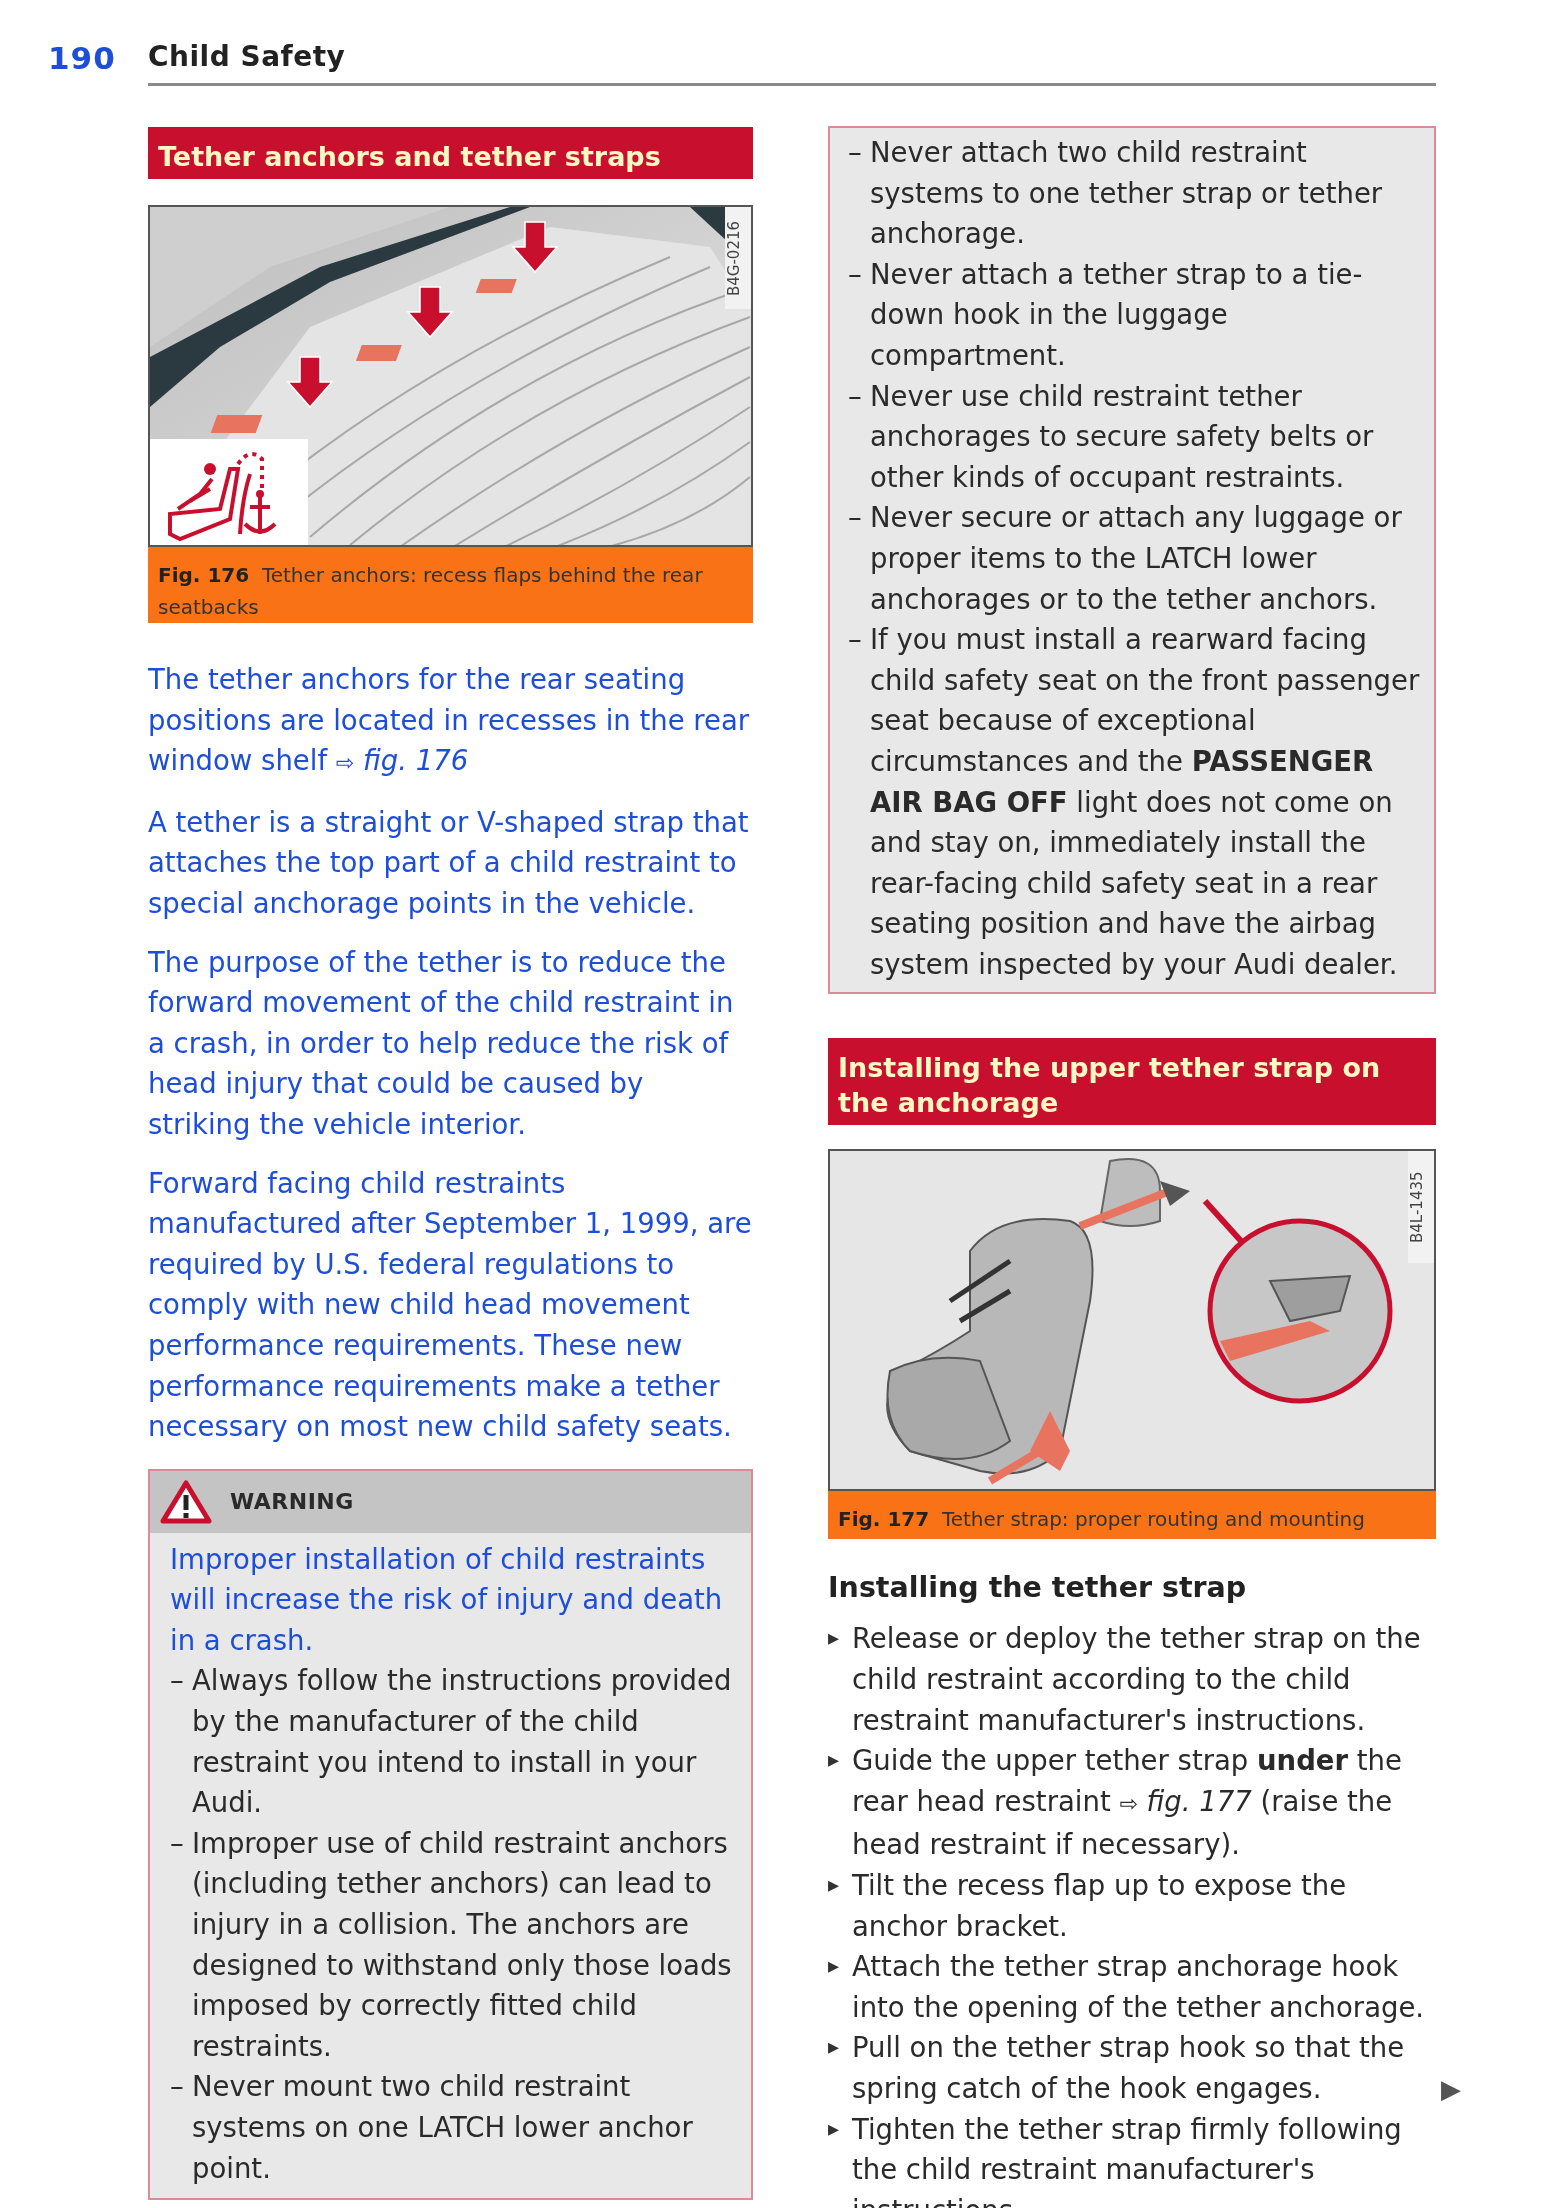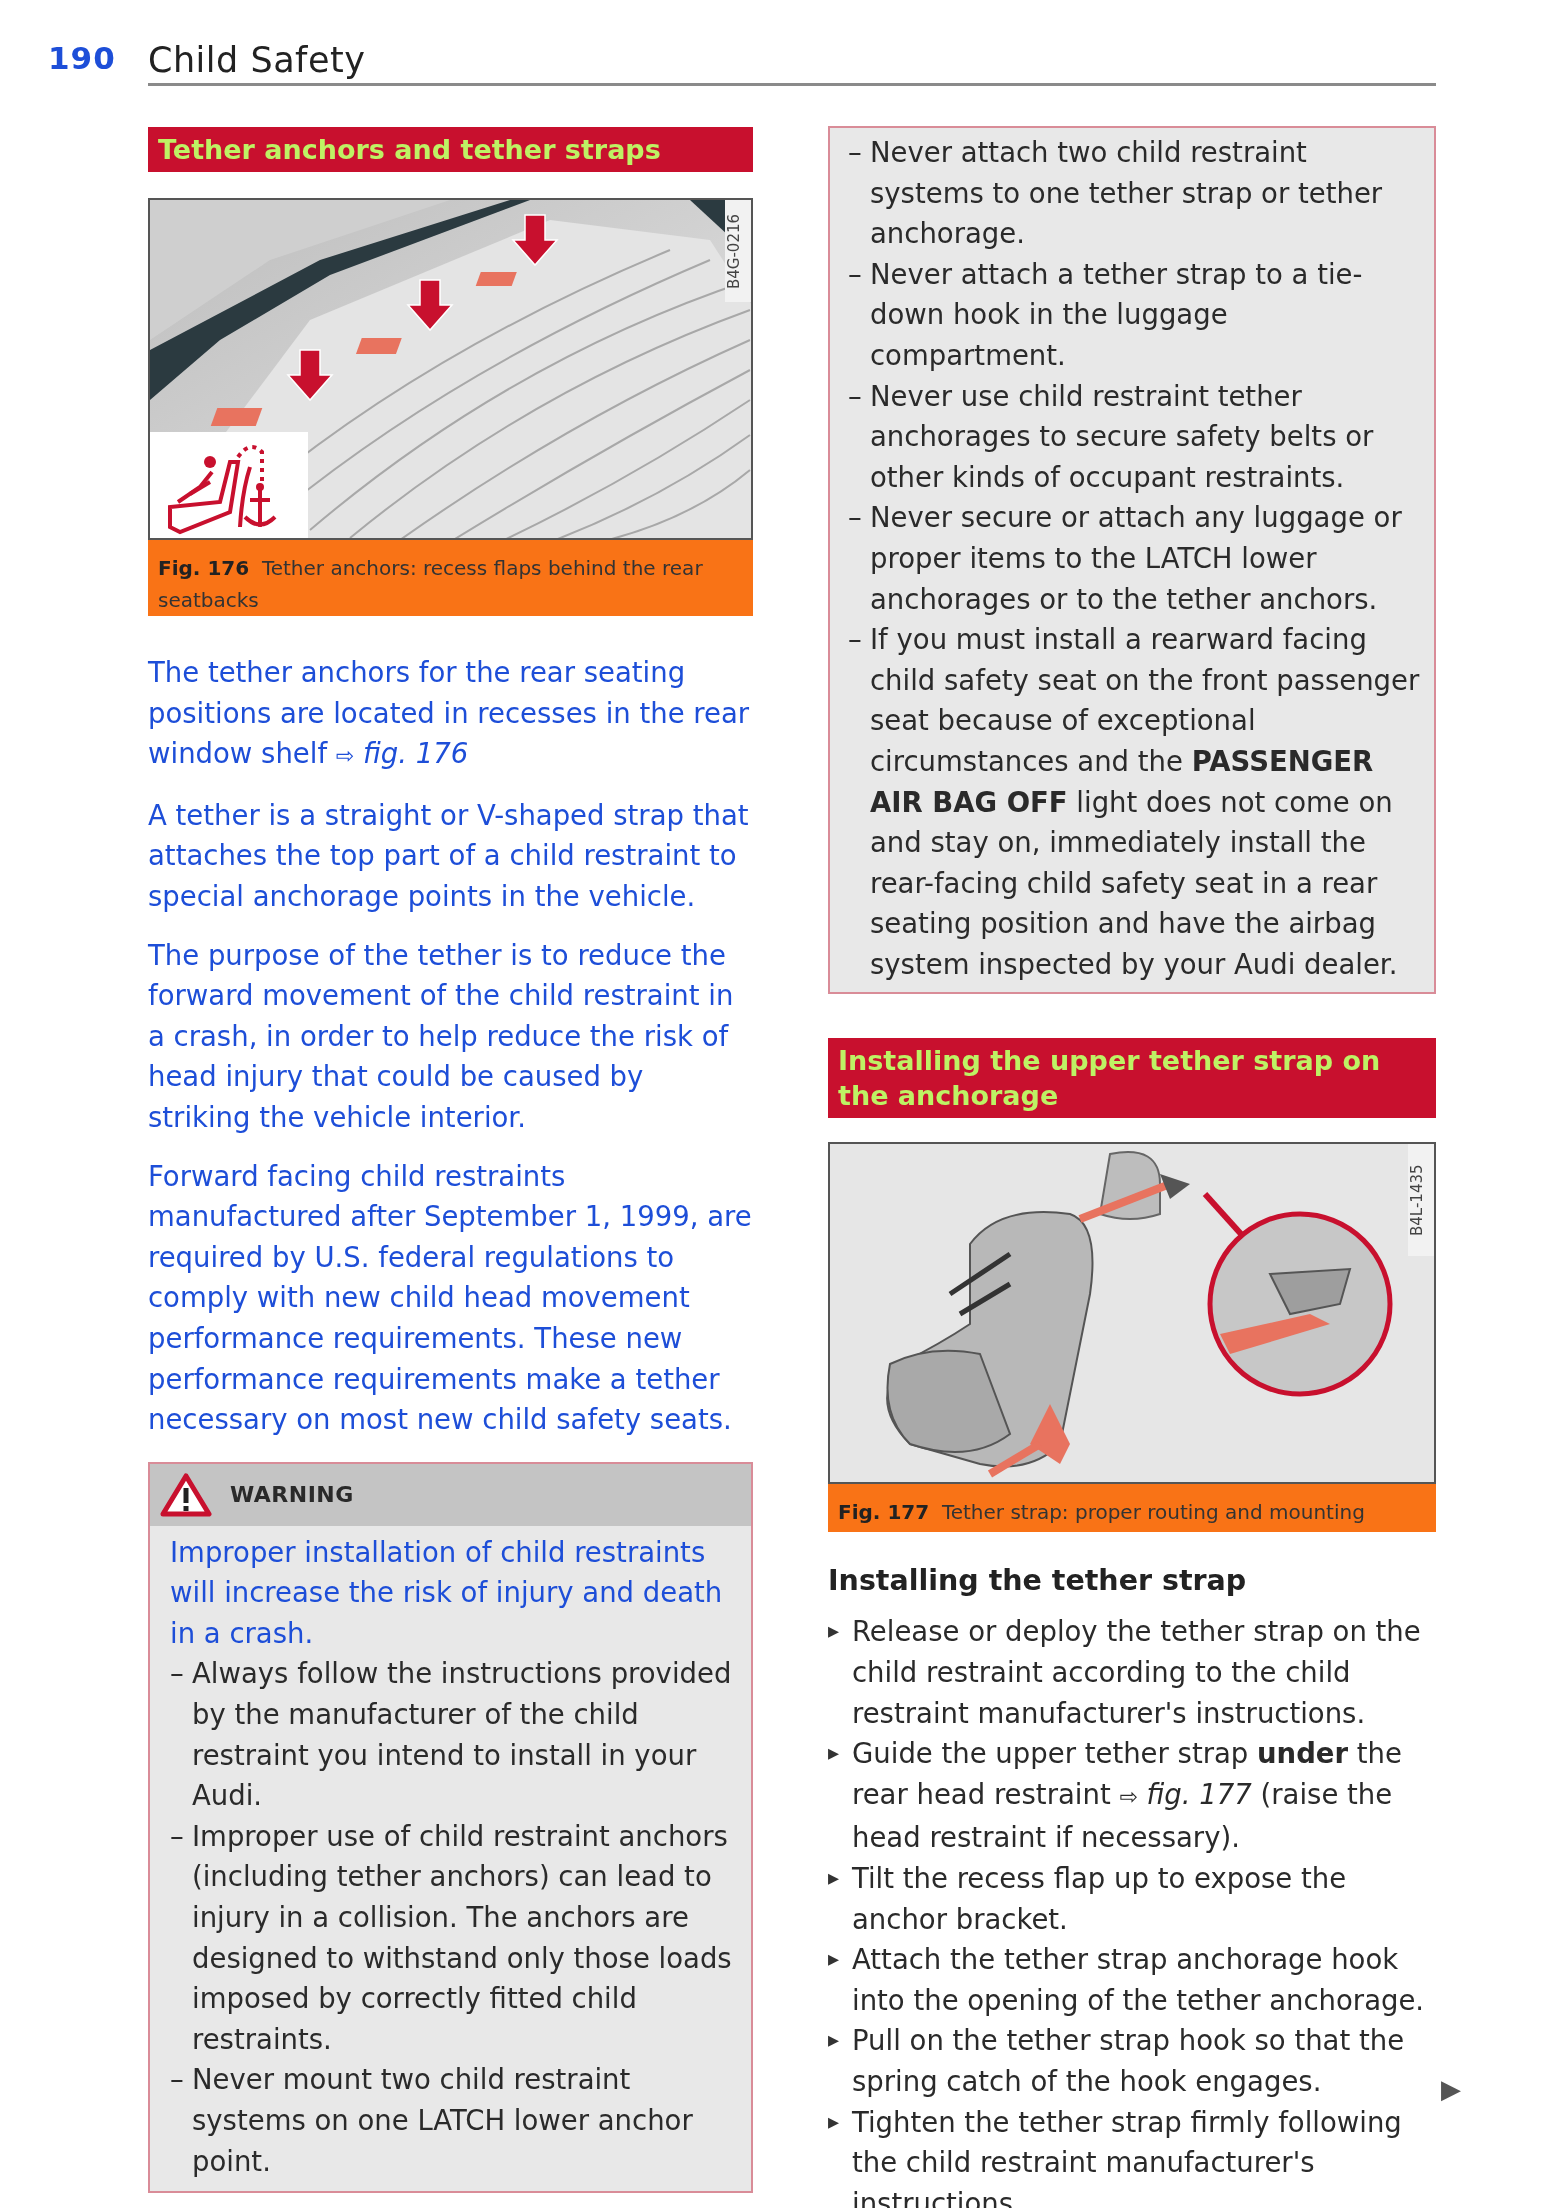--- a/index.html
+++ b/index.html
@@ -3,30 +3,30 @@
 <meta charset="utf-8">
 <style>
   html, body { margin: 0; padding: 0; }
   body {
     width: 1557px; height: 2208px; background: #ffffff; position: relative;
     font-family: "DejaVu Sans", "Liberation Sans", sans-serif; color: #2a2a2a;
     overflow: hidden;
   }
   .abs { position: absolute; }
   .page-num { left: 48px; top: 40px; font-size: 31px; font-weight: bold; letter-spacing: 1px; color: #1d4ed8; }
-  .chapter { left: 148px; top: 40px; font-size: 35px; font-weight: normal; color: #222; letter-spacing: 0.5px; }
+  .chapter { left: 148px; top: 40px; font-size: 28px; font-weight: bold; color: #222; letter-spacing: 0.5px; }
   .rule { left: 148px; top: 83px; width: 1288px; height: 3px; background: #8a8a8a; }
 
   .col { position: absolute; }
   .left-col { left: 148px; top: 127px; width: 605px; }
   .right-col { left: 828px; top: 126px; width: 608px; }
 
   .red-bar {
-    background: #c8102e; color: #bef264; font-weight: bold; font-size: 27px;
-    line-height: 35px; padding: 5px 10px 5px 10px; box-sizing: border-box;
+    background: #c8102e; color: #fef9c3; font-weight: bold; font-size: 27px;
+    line-height: 35px; padding: 12px 10px 5px 10px; box-sizing: border-box;
   }
   .figure { position: relative; margin-top: 26px; }
   .fig-img { position: relative; width: 100%; border: 2px solid #555; box-sizing: border-box; overflow: hidden; }
   .fig-id {
     position: absolute; right: 0; top: 0; width: 26px; background: #f2f2f2;
     font-family: "DejaVu Sans", sans-serif; font-size: 15px; color: #444;
     writing-mode: vertical-rl; transform: rotate(180deg); text-align: center; padding: 6px 0;
   }
   .caption {
     background: #f97316; font-size: 20px; line-height: 32px; padding: 12px 10px 4px 10px; color: #333;

